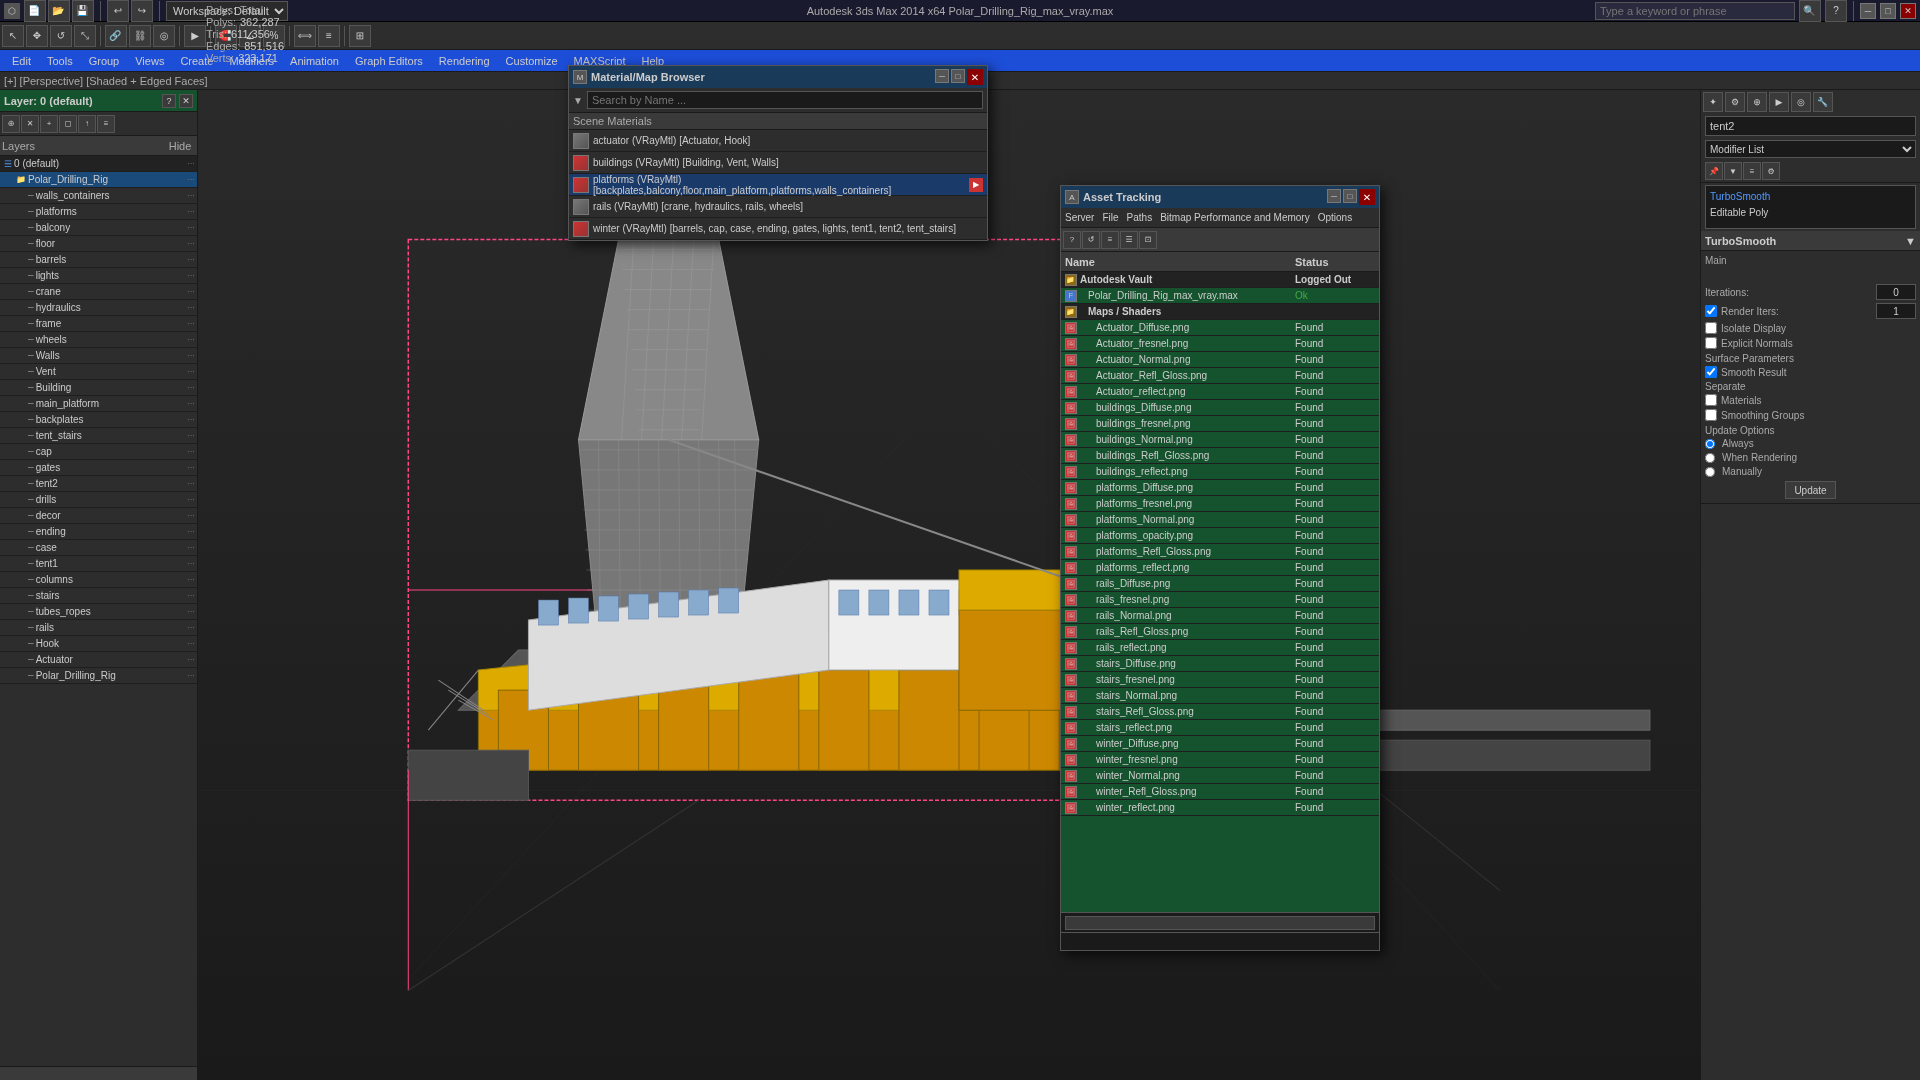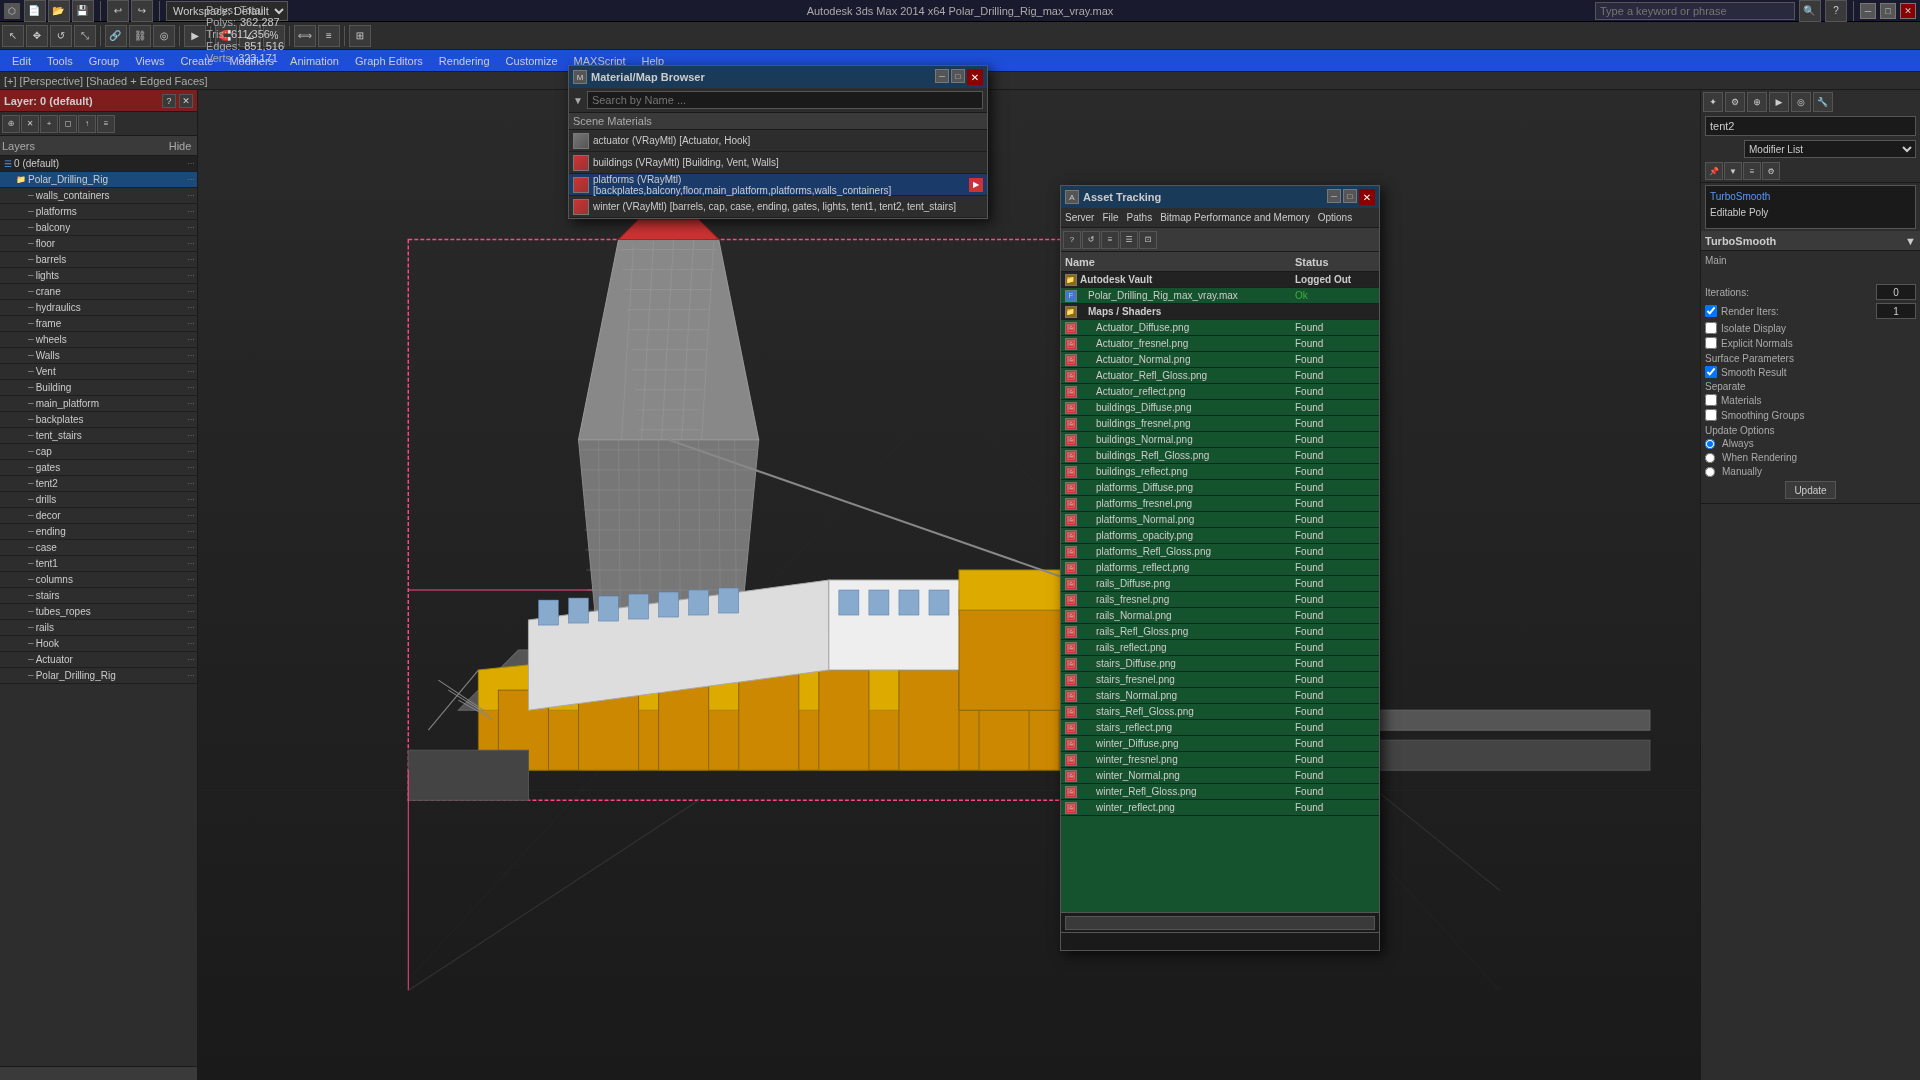--- a/index.html
+++ b/index.html
@@ -161,21 +161,21 @@
     #stats-overlay .stat-row {
       display: flex;
       gap: 4px;
     }
     #stats-overlay .stat-label { color: #aaaaaa; }
     #stats-overlay .stat-value { color: #cccccc; }
 
     
     .layer-panel-header {
       height: 22px;
-      background: #7f1d1d;
+      background: #14532d;
       border-bottom: 1px solid #1a1a1a;
       display: flex;
       align-items: center;
       justify-content: space-between;
       padding: 0 4px;
       font-size: 11px;
     }
     .layer-panel-header .panel-title { color: #cccccc; font-weight: bold; }
 
     
@@ -991,21 +991,21 @@
       <div class="r-icon">⊕</div>
       <div class="r-icon">▶</div>
       <div class="r-icon">◎</div>
       <div class="r-icon">🔧</div>
     </div>
 
     <div class="right-top-row">
       <input class="obj-name-box" type="text" value="tent2" style="">
     </div>
 
-    <div style="padding:2px 4px;display:flex;align-items:center;gap:4px;margin-left:39px;">
+    <div style="padding:2px 4px;display:flex;align-items:center;gap:4px;">
       <select style="flex:1;background:#1a1a1a;border:1px solid #555;color:#ccc;font-size:10px;height:18px;">
         <option>Modifier List</option>
       </select>
     </div>
 
     <div class="rp-icon-row">
       <div class="rp-icon">📌</div>
       <div class="rp-icon">▼</div>
       <div class="rp-icon">≡</div>
       <div class="rp-icon">⚙</div>
@@ -1108,20 +1108,25 @@
       <div class="mat-icon mat-red"></div>
       <span class="mat-text">buildings (VRayMtl) [Building, Vent, Walls]</span>
 
     </div>
       <div class="material-item active">
       <div class="mat-icon mat-red"></div>
       <span class="mat-text">platforms (VRayMtl) [backplates,balcony,floor,main_platform,platforms,walls_containers]</span>
       <div class="mat-arrow">▶</div>
     </div>
       <div class="material-item">
+      <div class="mat-icon mat-gray"></div>
+      <span class="mat-text">rails (VRayMtl) [crane, hydraulics, rails, wheels]</span>
+
+    </div>
+      <div class="material-item">
       <div class="mat-icon mat-red"></div>
       <span class="mat-text">winter (VRayMtl) [barrels, cap, case, ending, gates, lights, tent1, tent2, tent_stairs]</span>
 
     </div>
     </div>
 </div>
 
 <div id="asset-dialog">
   <div class="dialog-titlebar">
     <div style="display:flex;align-items:center;gap:4px;">

